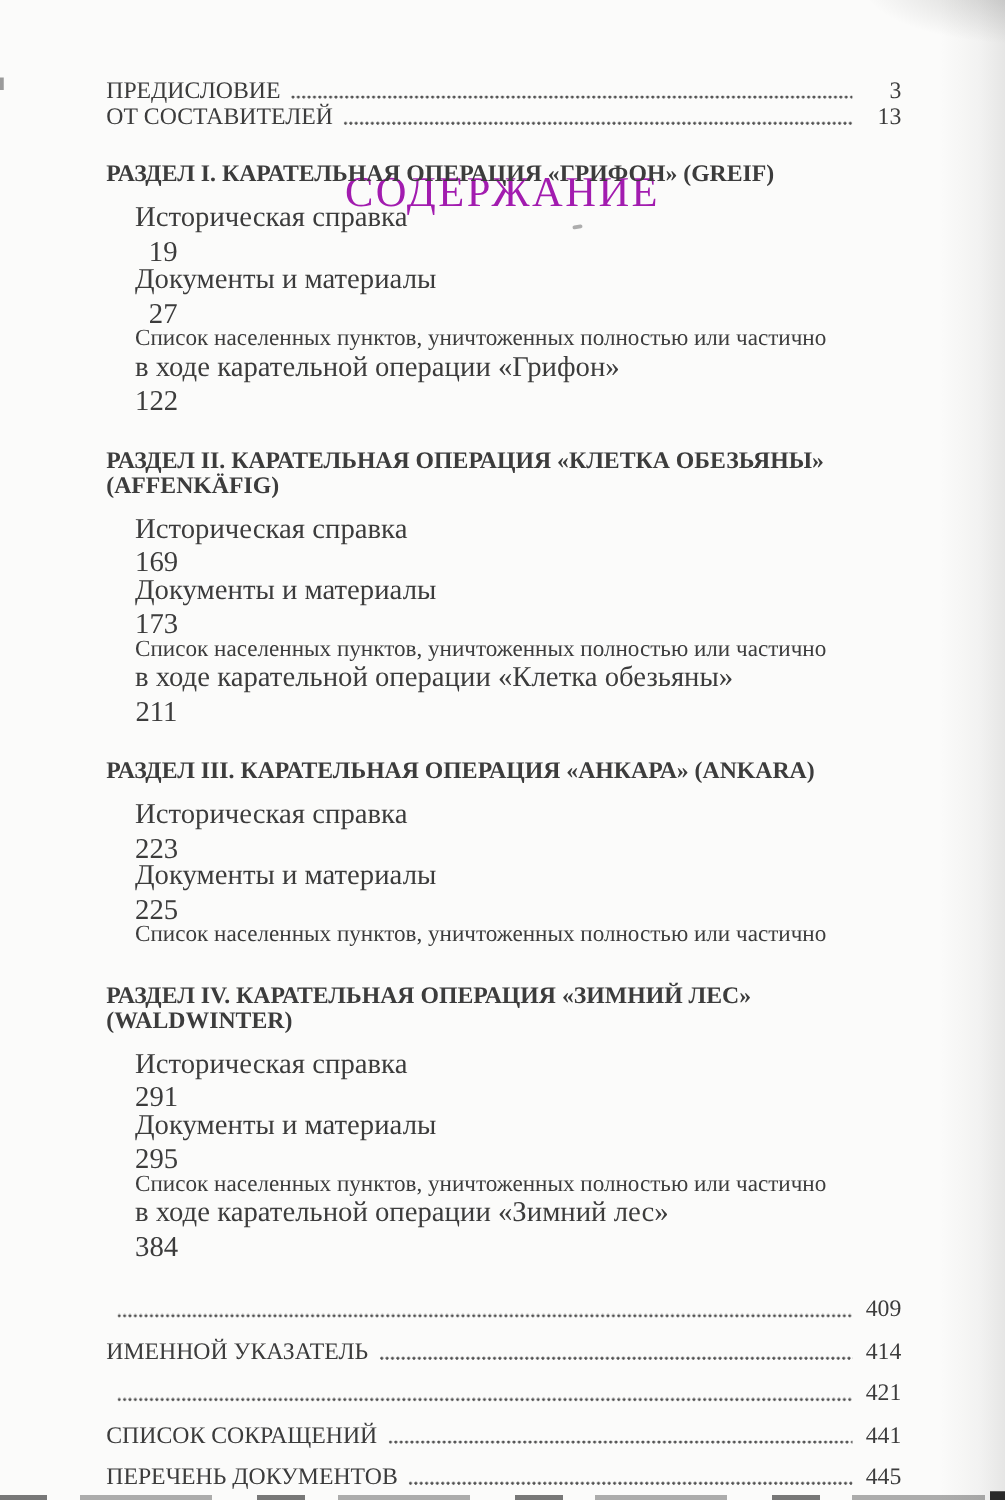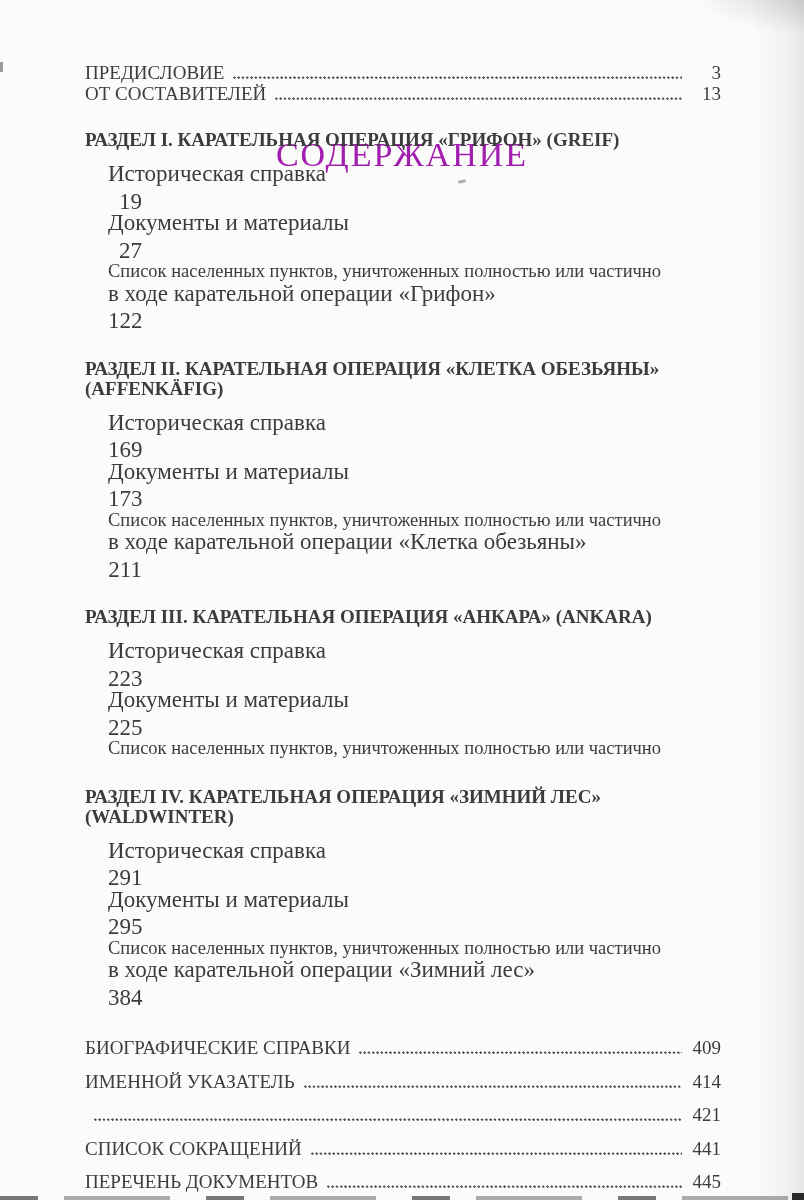--- a/index.html
+++ b/index.html
@@ -226,21 +226,20 @@
             <span class="lbl">в ходе карательной операции «Зимний лес»</span>
             <span class="leader"></span>
             <span class="pg">384</span>
           </div>
         </div>
       </div>
     </div>
 
     <div class="back-block">
       <div class="toc-row">
-        <span class="lbl">БИОГРАФИЧЕСКИЕ СПРАВКИ</span>
         <span class="leader"></span>
         <span class="pg">409</span>
       </div>
       <div class="toc-row">
         <span class="lbl">ИМЕННОЙ УКАЗАТЕЛЬ</span>
         <span class="leader"></span>
         <span class="pg">414</span>
       </div>
       <div class="toc-row">
         <span class="leader"></span>

